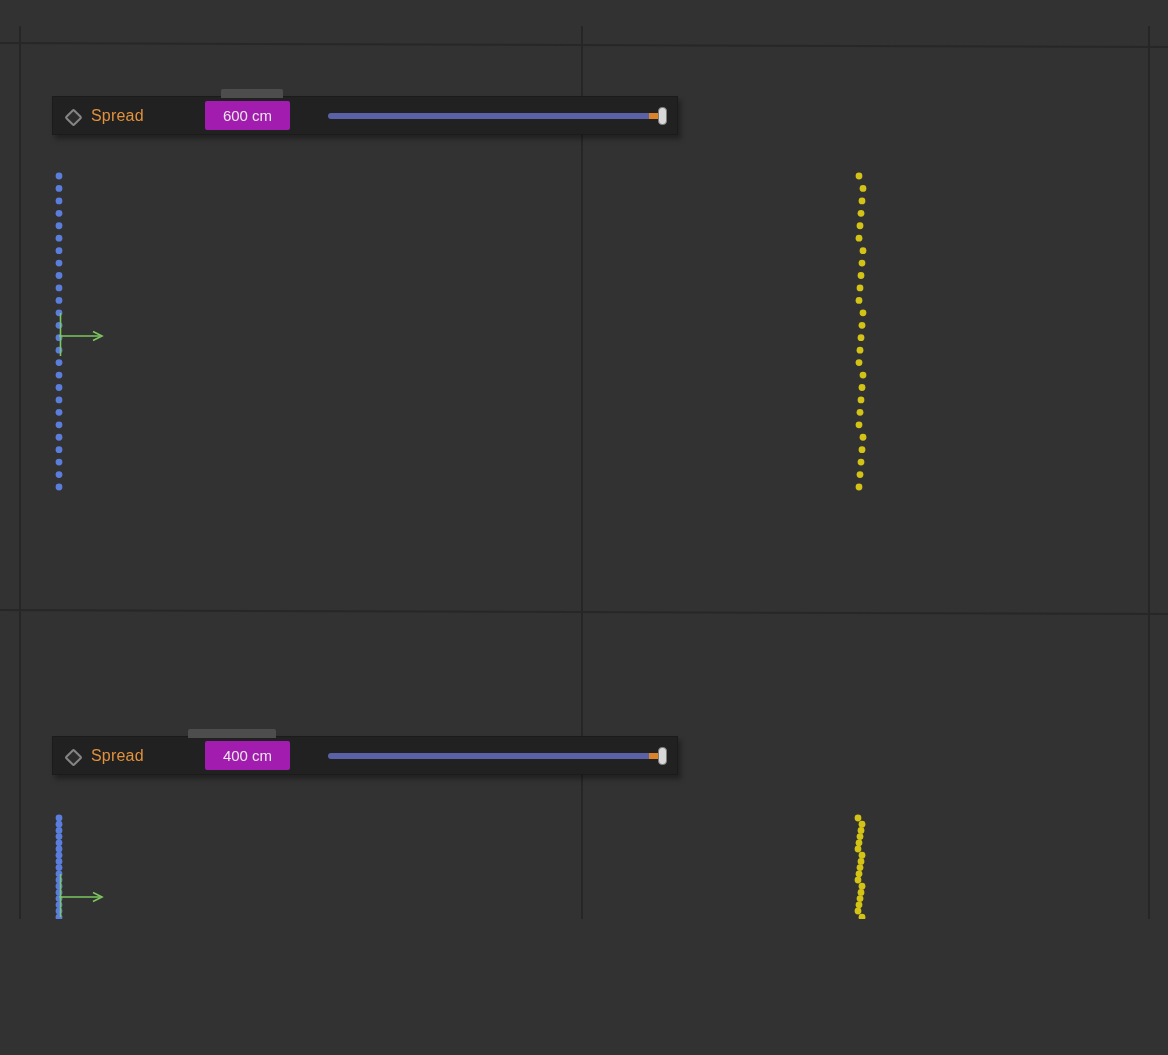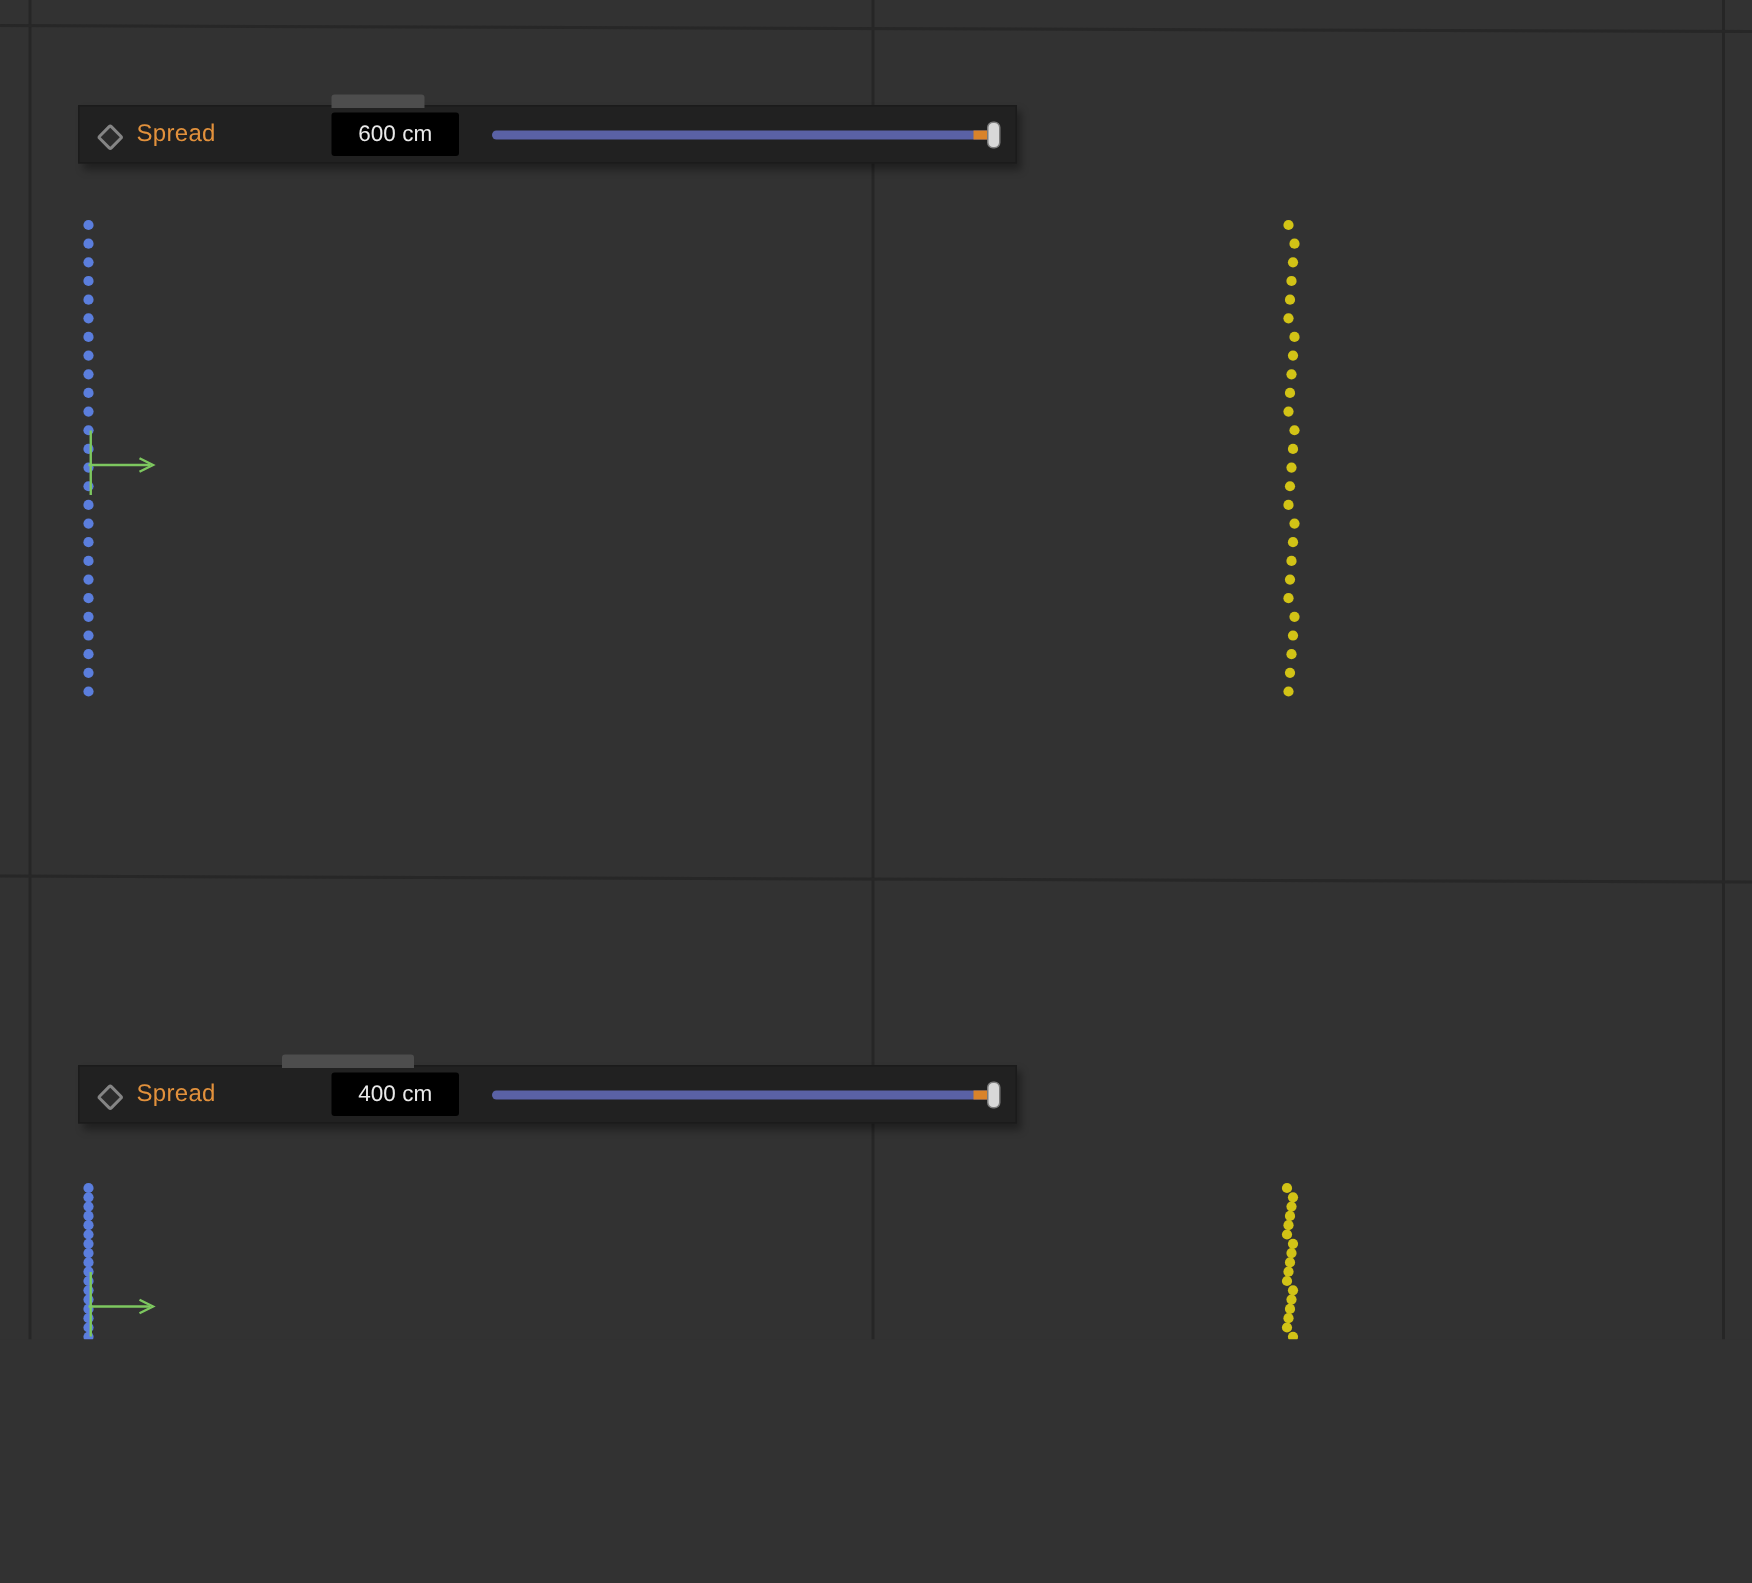--- a/index.html
+++ b/index.html
@@ -1,18 +1,18 @@
 <!DOCTYPE html>
 <html><head>
 <meta charset="utf-8">
 <style>
   html,body{margin:0;padding:0;background:#323232;}
   .stage{
     position:relative;width:1168px;height:893px;overflow:hidden;
-    background:#323232;font-family:"Liberation Sans",sans-serif;
+    background:#323232;font-family:"Liberation Sans",sans-serif;margin-top:26px;
   }
   
   .grid-v{position:absolute;top:0;width:2px;height:100%;background:#262626;}
   .grid-h{position:absolute;left:0;width:102%;height:2px;background:#272727;
           transform:rotate(0.2deg);transform-origin:left center;}
   
   .viz{position:absolute;left:0;top:0;pointer-events:none;}
   
   .hud-panel{
     position:absolute;left:52px;width:626px;height:39px;
@@ -26,22 +26,22 @@
   .diamond{
     position:absolute;left:14px;top:14px;width:9px;height:9px;
     border:2px solid #858585;background:#2c2c2c;transform:rotate(45deg);
     border-radius:2px;
   }
   .hud-label{
     position:absolute;left:38px;top:0;height:37px;line-height:37px;
     color:#e2913c;font-size:16px;letter-spacing:0.2px;
   }
   .value-box{
-    position:absolute;left:168px;top:4px;width:85px;height:29px;
-    background:#000000;border-radius:2px;color:#e9e9e9;
+    position:absolute;left:152px;top:4px;width:85px;height:29px;
+    background:#a21caf;border-radius:2px;color:#e9e9e9;
     font-size:15px;text-align:center;line-height:29px;
   }
   .slider{position:absolute;left:275px;top:0;width:340px;height:37px;}
   .track{
     position:absolute;left:0;top:16px;width:335px;height:6px;
     background:#5a61a5;border-radius:3px;
   }
   .track-fill-orange{
     position:absolute;right:0;top:0;width:14px;height:6px;
     background:#d9832a;border-radius:0 3px 3px 0;

